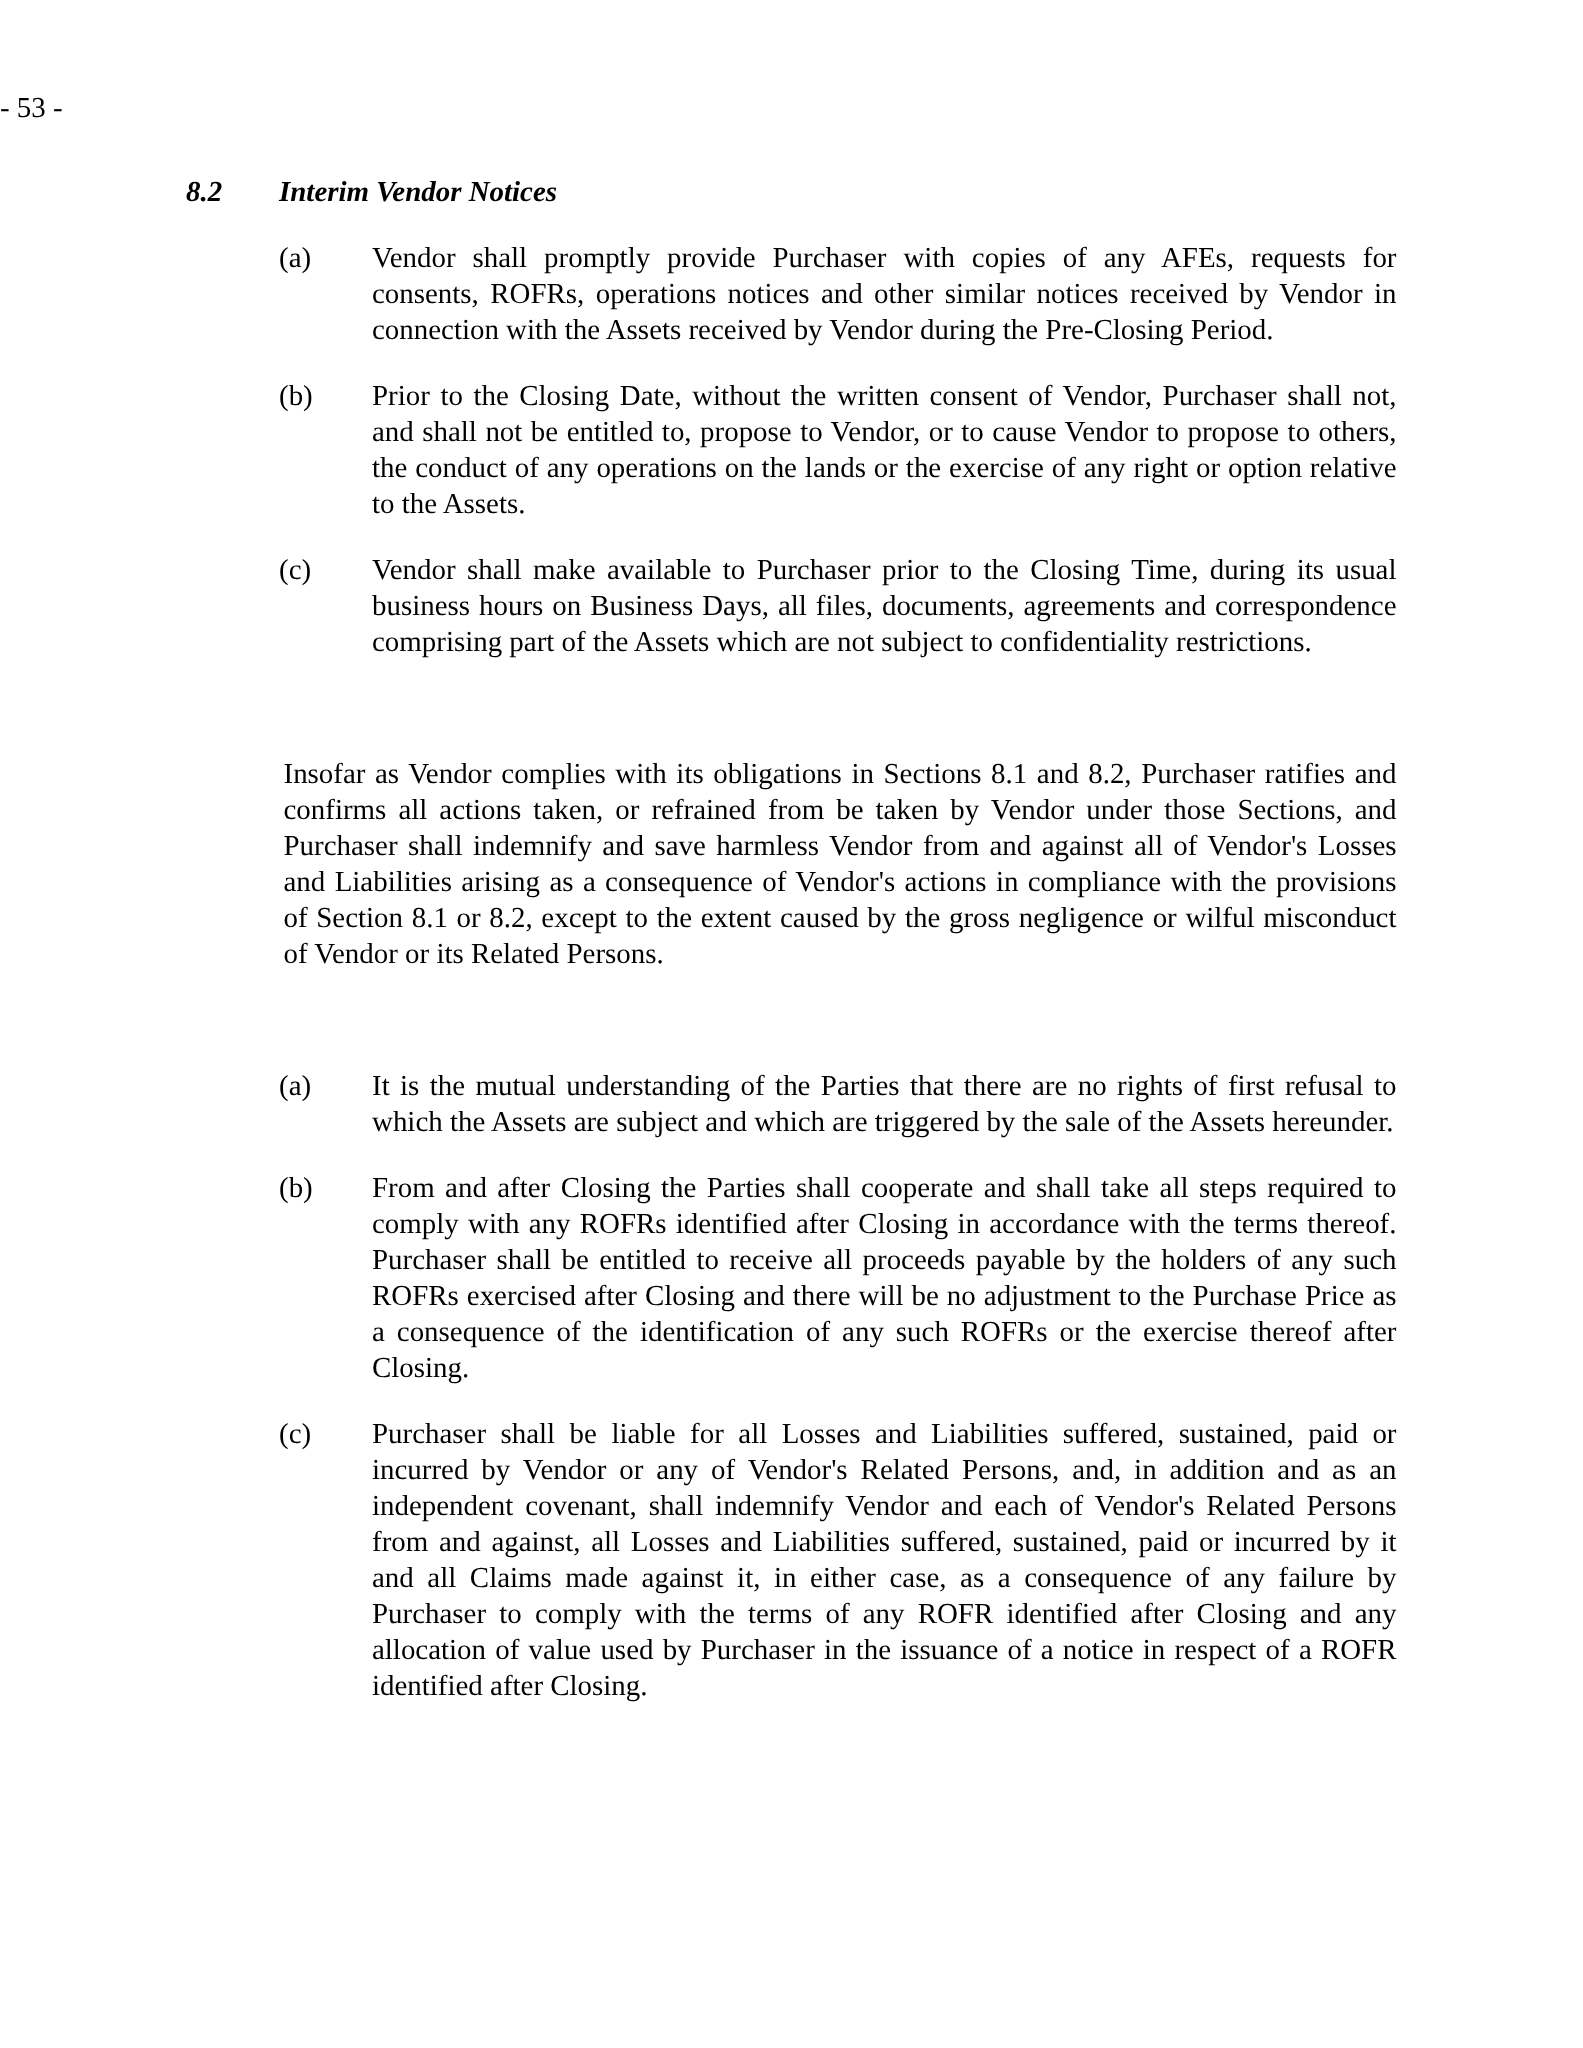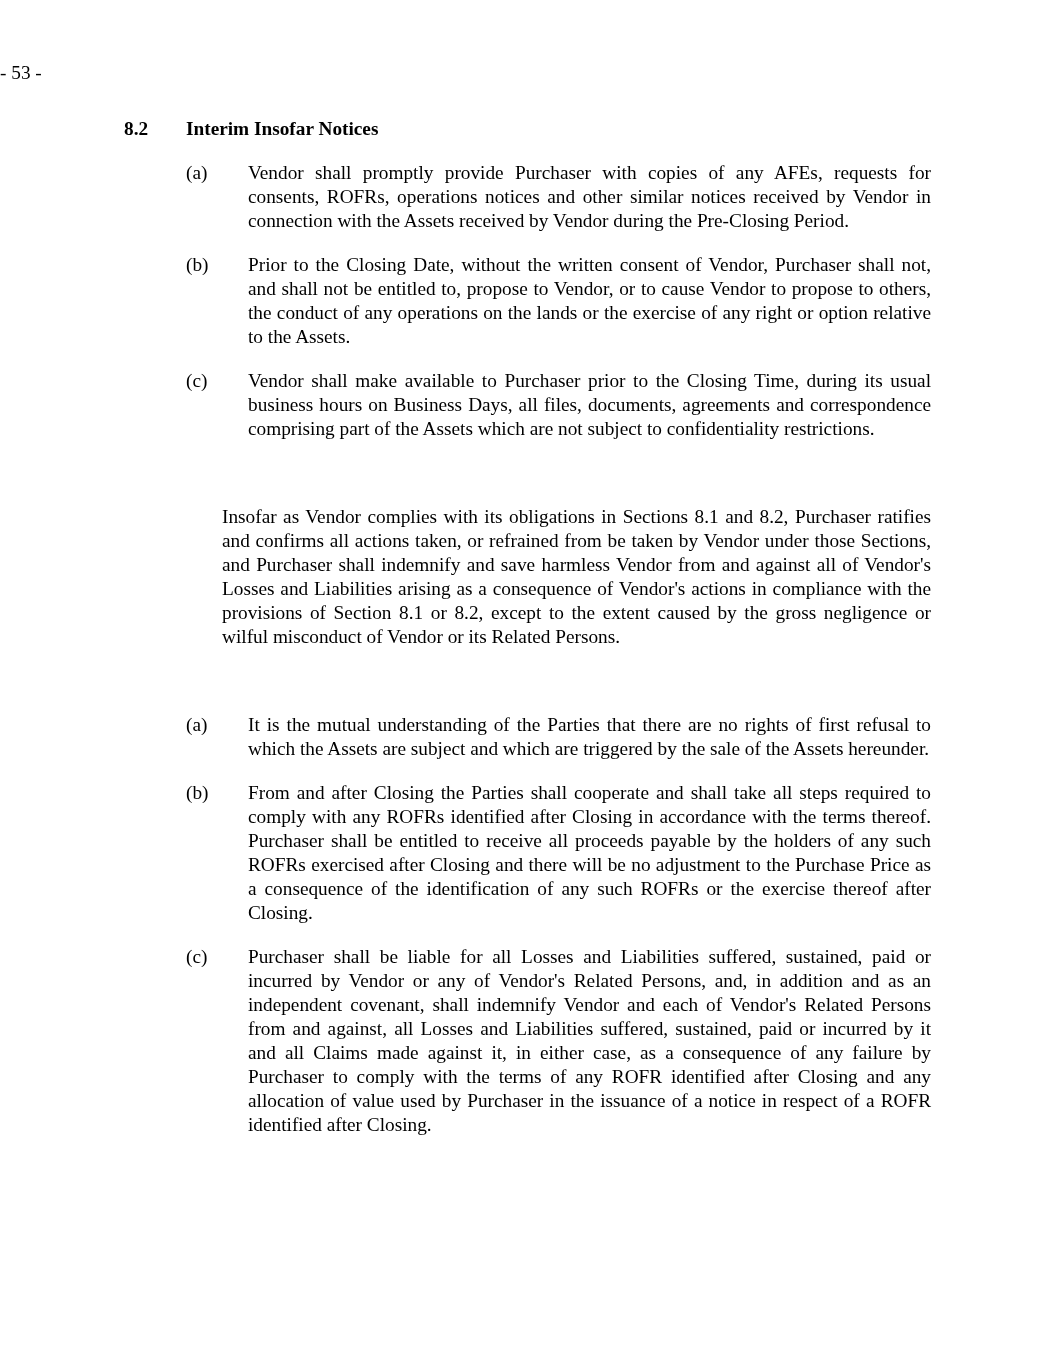--- a/index.html
+++ b/index.html
@@ -25,20 +25,21 @@
     }
     .section {
       position: absolute;
       left: 124px;
       width: 807px;
     }
     .section-heading {
       display: flex;
       font-weight: bold;
       margin: 0;
+      font-style: italic;
     }
     .section-num {
       width: 62px;
       flex: 0 0 62px;
     }
     .section-title {
       flex: 1;
     }
     .item {
       display: flex;
@@ -48,35 +49,35 @@
     .item-label {
       width: 62px;
       flex: 0 0 62px;
     }
     .item-text {
       flex: 1;
       text-align: justify;
       text-align-last: left;
     }
     .para {
-      margin-left: 98px;
+      margin-left: 65px;
       margin-top: 20px;
       text-align: justify;
       text-align-last: left;
     }
   </style>
 </head>
 <body>
 
 <div class="page-number">- 53 -</div>
 
 <div class="section" style="top:117px;">
   <div class="section-heading">
     <span class="section-num">8.2</span>
-    <span class="section-title">Interim Insofar Notices</span>
+    <span class="section-title">Interim Vendor Notices</span>
   </div>
   <div class="item">
     <span class="item-label">(a)</span>
     <span class="item-text">Vendor shall promptly provide Purchaser with copies of any AFEs, requests for consents, ROFRs, operations notices and other similar notices received by Vendor in connection with the Assets received by Vendor during the Pre-Closing Period.</span>
   </div>
   <div class="item">
     <span class="item-label">(b)</span>
     <span class="item-text">Prior to the Closing Date, without the written consent of Vendor, Purchaser shall not, and shall not be entitled to, propose to Vendor, or to cause Vendor to propose to others, the conduct of any operations on the lands or the exercise of any right or option relative to the Assets.</span>
   </div>
   <div class="item">

